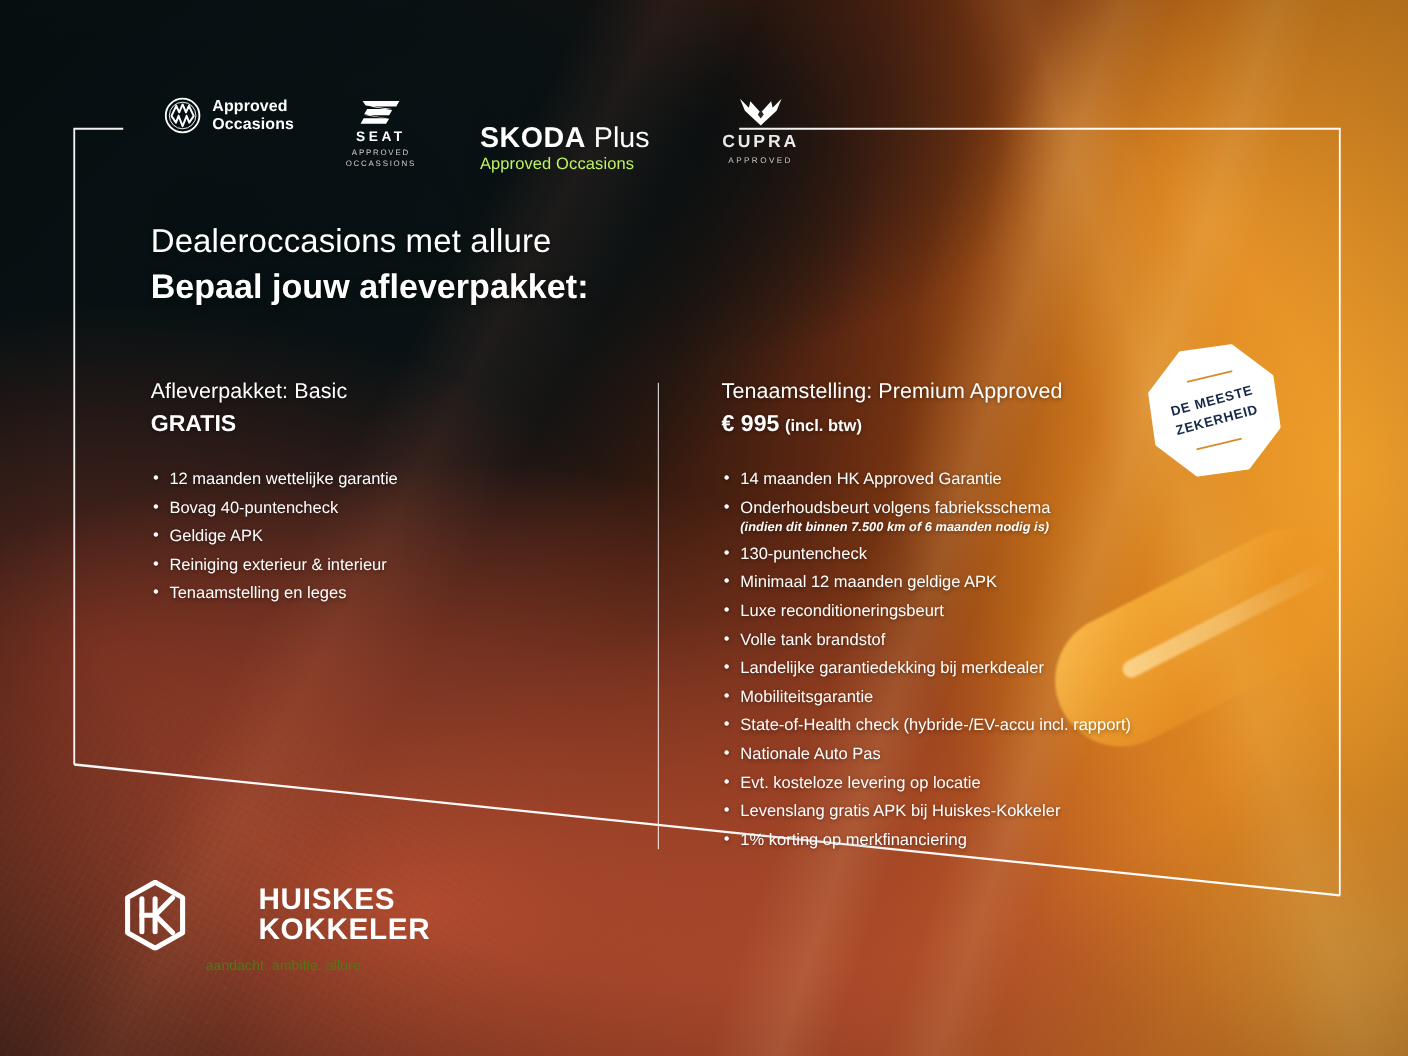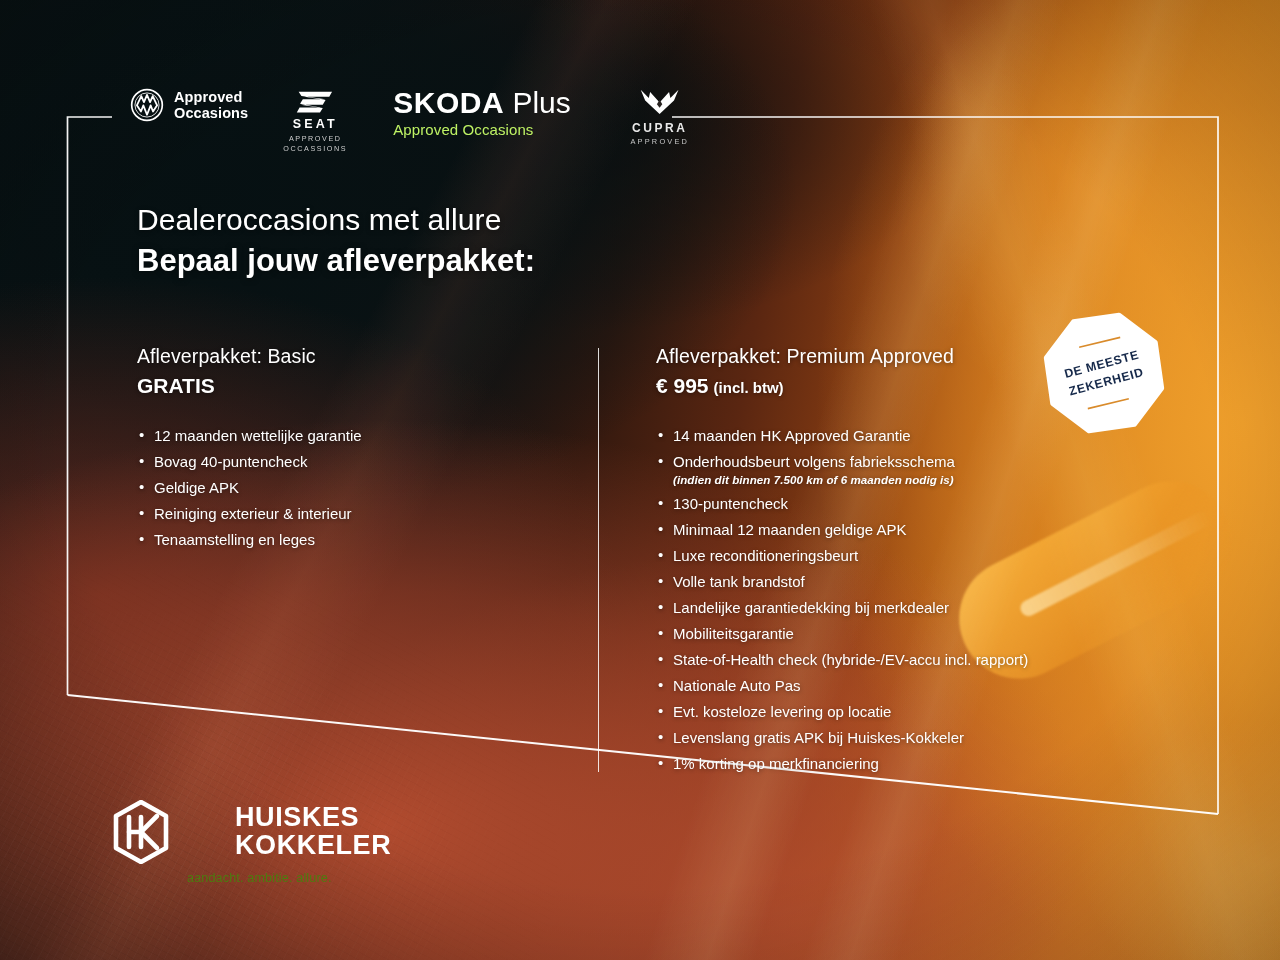--- a/index.html
+++ b/index.html
@@ -97,25 +97,25 @@
   .bg-vignette {
     background: radial-gradient(ellipse 1100px 820px at 50% 48%, rgba(0,0,0,0) 52%, rgba(0,0,0,0.34) 100%);
   }
 
   
   #frame { position: absolute; inset: 0; pointer-events: none; }
 
   
   .logobar {
     position: absolute;
-    left: 130px; top: 88px;
+    left: 149px; top: 88px;
     height: 68px;
     display: flex;
     align-items: flex-start;
-    gap: 0;
+    gap: 12px;
     color: #fff;
   }
   .brand { display: flex; align-items: center; }
 
   .vw-mark { width: 34px; height: 34px; flex: none; }
   .vw-words {
     margin-left: 10px;
     font-weight: 700;
     font-size: 14.5px;
     line-height: 1.12;
@@ -128,33 +128,33 @@
     font-size: 12.5px; font-weight: 700; letter-spacing: 3.2px;
     margin-top: 3px; color: #fff;
   }
   .seat-sub {
     font-size: 7.2px; letter-spacing: 1.6px; line-height: 1.32;
     color: #cfcfcf; margin-top: 3px;
   }
 
   .skoda-block { margin-left: 42px; }
   .skoda-top {
-    font-size: 30px; font-weight: 700; letter-spacing: .5px;
-    line-height: 1; white-space: nowrap;
+    font-size: 26px; font-weight: 700; letter-spacing: .5px;
+    line-height: 1; white-space: nowrap; margin-top: 24px;
   }
   .skoda-top .plus { font-weight: 400; letter-spacing: 0; }
   .skoda-sub {
     font-size: 15px; font-weight: 400; margin-top: 3px;
     color: #bef264; letter-spacing: .1px;
   }
 
   .cupra-block { margin-left: 46px; text-align: center; width: 86px; }
   .cupra-glyph { height: 27px; display: block; margin: 0 auto; }
   .cupra-word {
-    font-size: 12px; font-weight: 700; letter-spacing: 2.6px;
+    font-size: 16px; font-weight: 700; letter-spacing: 2.6px;
     margin-top: 6px; color: #e9e9e9;
   }
   .cupra-sub {
     font-size: 7.4px; letter-spacing: 2.2px; margin-top: 2px; color: #c7c7c7;
   }
 
   
   .headline { position: absolute; left: 137px; top: 203px; color: #fff; }
   .headline .kicker {
     font-size: 30px; font-weight: 300; letter-spacing: .1px;
@@ -334,21 +334,21 @@
     <ul class="feats">
       <li>12 maanden wettelijke garantie</li>
       <li>Bovag 40-puntencheck</li>
       <li>Geldige APK</li>
       <li>Reiniging exterieur &amp; interieur</li>
       <li>Tenaamstelling en leges</li>
     </ul>
   </div>
 
   <div class="col col-premium">
-    <div class="pkg-name">Afleverpakket: Premium Approved</div>
+    <div class="pkg-name">Tenaamstelling: Premium Approved</div>
     <div class="pkg-price">
       <span>€ 995</span><span class="vat">(incl. btw)</span>
     </div>
     <ul class="feats">
       <li><span>14 maanden HK Approved Garantie</span></li>
       <li><span>Onderhoudsbeurt volgens fabrieksschema</span><span class="note">(indien dit binnen 7.500 km of 6 maanden nodig is)</span></li>
       <li><span>130-puntencheck</span></li>
       <li><span>Minimaal 12 maanden geldige APK</span></li>
       <li><span>Luxe reconditioneringsbeurt</span></li>
       <li><span>Volle tank brandstof</span></li>

